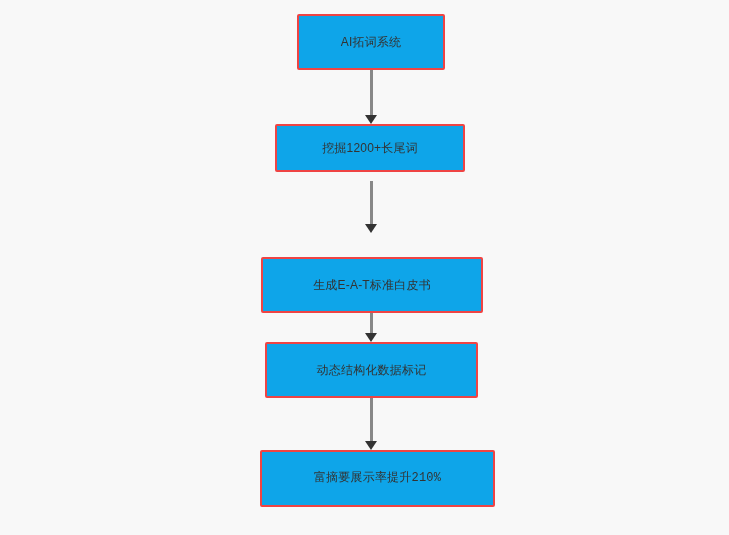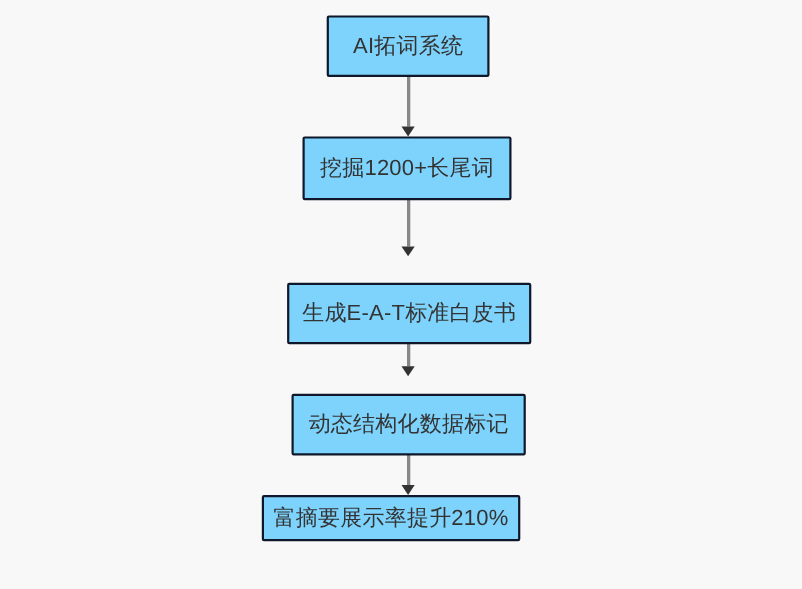--- a/index.html
+++ b/index.html
@@ -14,28 +14,28 @@
     overflow: hidden;
   }
   #flow-root {
     position: relative;
     width: 729px;
     height: 535px;
   }
   .node {
     position: absolute;
     box-sizing: border-box;
-    background: #7dd3fc;
-    border: 2px solid #0f172a;
+    background: #0ea5e9;
+    border: 2px solid #ef4444;
     border-radius: 2px;
     display: flex;
     align-items: center;
     justify-content: center;
     color: #333333;
-    font-size: 20px;
+    font-size: 12px;
     line-height: 1.2;
     letter-spacing: 0.2px;
     white-space: nowrap;
   }
   .edge {
     position: absolute;
     width: 0;
   }
   .edge-line {
     position: absolute;
@@ -78,29 +78,29 @@
 
   <div class="edge" style="left:371px; top:398px; height:52px;">
     <div class="edge-line" style="height:43px;"></div>
     <div class="edge-arrow" style="top:43px;"></div>
   </div>
 
   <div class="node" style="left:297px; top:14px; width:148px; height:56px;">
     <span>AI拓词系统</span>
   </div>
 
-  <div class="node" style="left:275px; top:124px; width:190px; height:58px;">
+  <div class="node" style="left:275px; top:124px; width:190px; height:48px;">
     <span>挖掘1200+长尾词</span>
   </div>
 
   <div class="node" style="left:261px; top:233px; width:222px; height:56px;margin-top:24px;">
     <span>生成E-A-T标准白皮书</span>
   </div>
 
-  <div class="node" style="left:265px; top:342px; width:213px; height:56px;margin-top:16px;">
+  <div class="node" style="left:265px; top:342px; width:213px; height:56px;">
     <span>动态结构化数据标记</span>
   </div>
 
-  <div class="node" style="left:238px; top:450px; width:235px; height:42px;">
+  <div class="node" style="left:260px; top:450px; width:235px; height:57px;font-family:Liberation Mono, monospace;">
     <span>富摘要展示率提升210%</span>
   </div>
 
 </div>
 
 </body></html>

